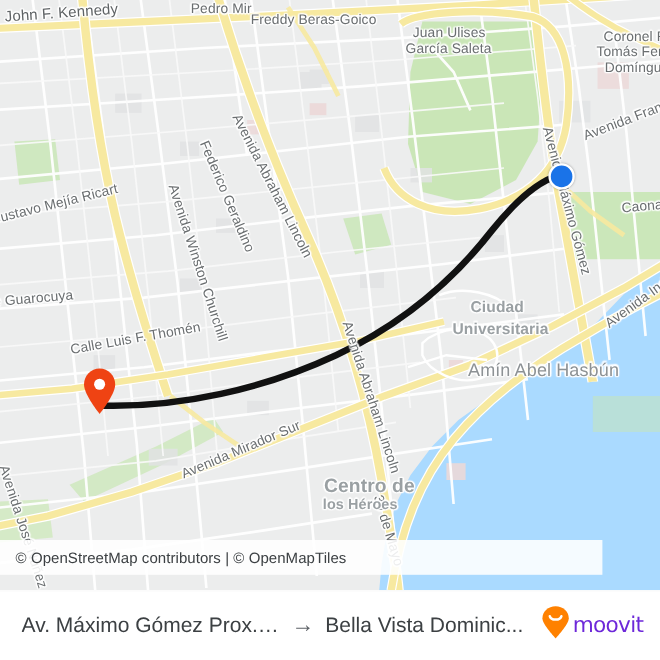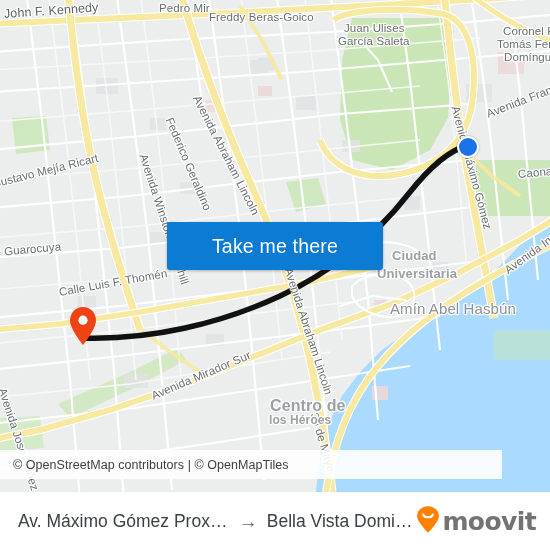--- a/index.html
+++ b/index.html
@@ -79,21 +79,21 @@
     font-size:17.5px;color:#3c4043;
   }
   .endpoint{
     overflow:hidden;text-overflow:ellipsis;white-space:nowrap;
   }
   #origin{max-width:216px;}
   #destination{max-width:178px;}
   #arrow-icon{color:#5f6368;font-size:19px;line-height:1;flex:none;}
   #moovit-logo{display:flex;align-items:center;gap:2px;flex:none;}
   #moovit-wordmark{
-    font-size:25px;font-weight:bold;color:#737373;letter-spacing:-.6px;
+    font-size:18px;font-weight:normal;color:#6d28d9;letter-spacing:-.6px;
     font-family:"DejaVu Sans","Liberation Sans",sans-serif;
   }
 </style>
 </head>
 <body>
 
 <div id="app">
 
   <div id="map">
 
@@ -260,23 +260,20 @@
 
     <div id="blue-dot"></div>
 
     <div id="red-pin">
       <svg width="30" height="40" viewBox="0 0 30 40">
         <path d="M15,39 C15,39 28,23 28,14.5 C28,6.8 22.2,1 15,1 C7.8,1 2,6.8 2,14.5 C2,23 15,39 15,39 Z" fill="#ef4313"></path>
         <circle cx="15" cy="14.2" r="4.6" fill="#ffffff"></circle>
       </svg>
     </div>
 
-    <button id="take-me-there">
-      <span>Take me there</span>
-    </button>
 
     <div id="attribution">
       <span>© OpenStreetMap contributors | © OpenMapTiles</span>
     </div>
   </div>
 
   <div id="bottom-bar">
     <div id="route-summary">
       <span id="origin" class="endpoint">Av. Máximo Gómez Prox. C/...</span>
       <span id="arrow-icon">→</span>

